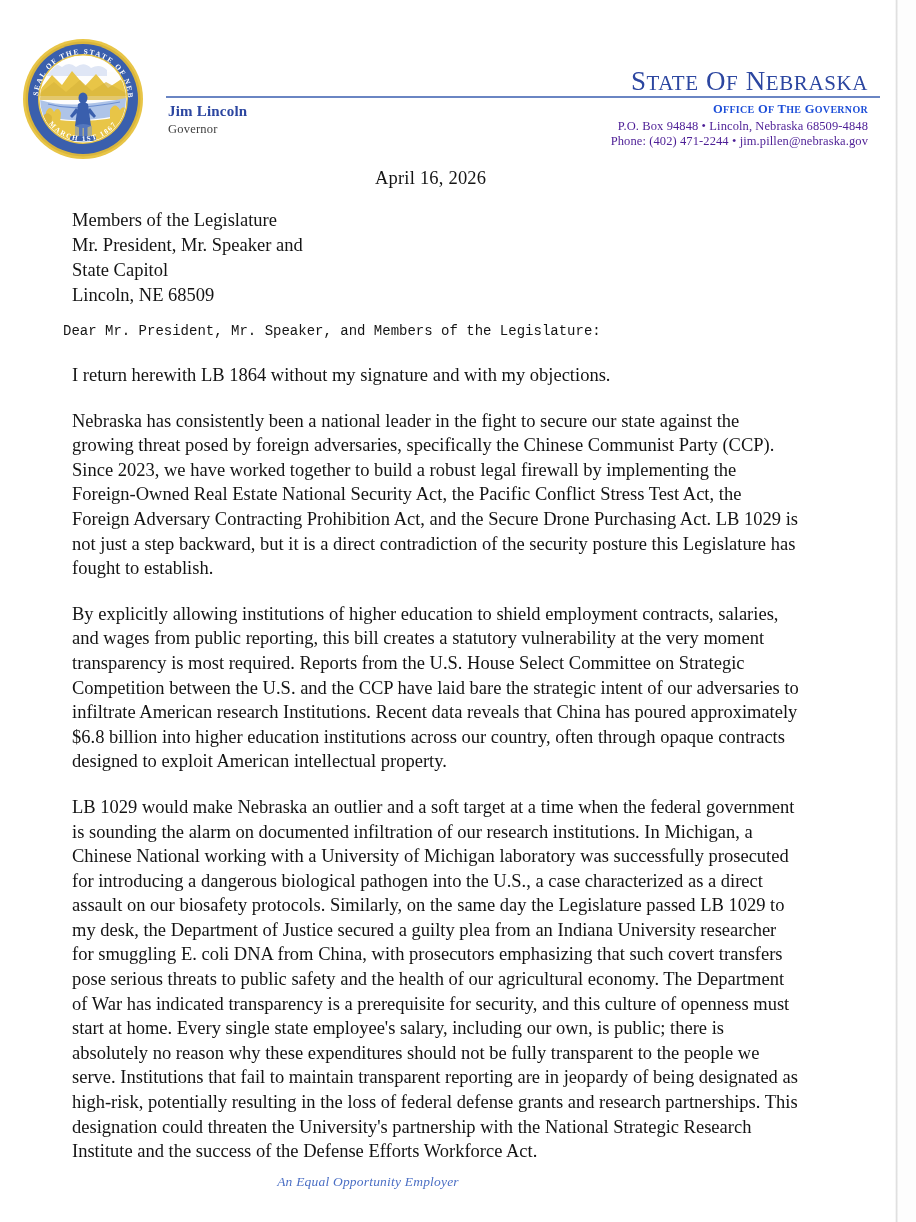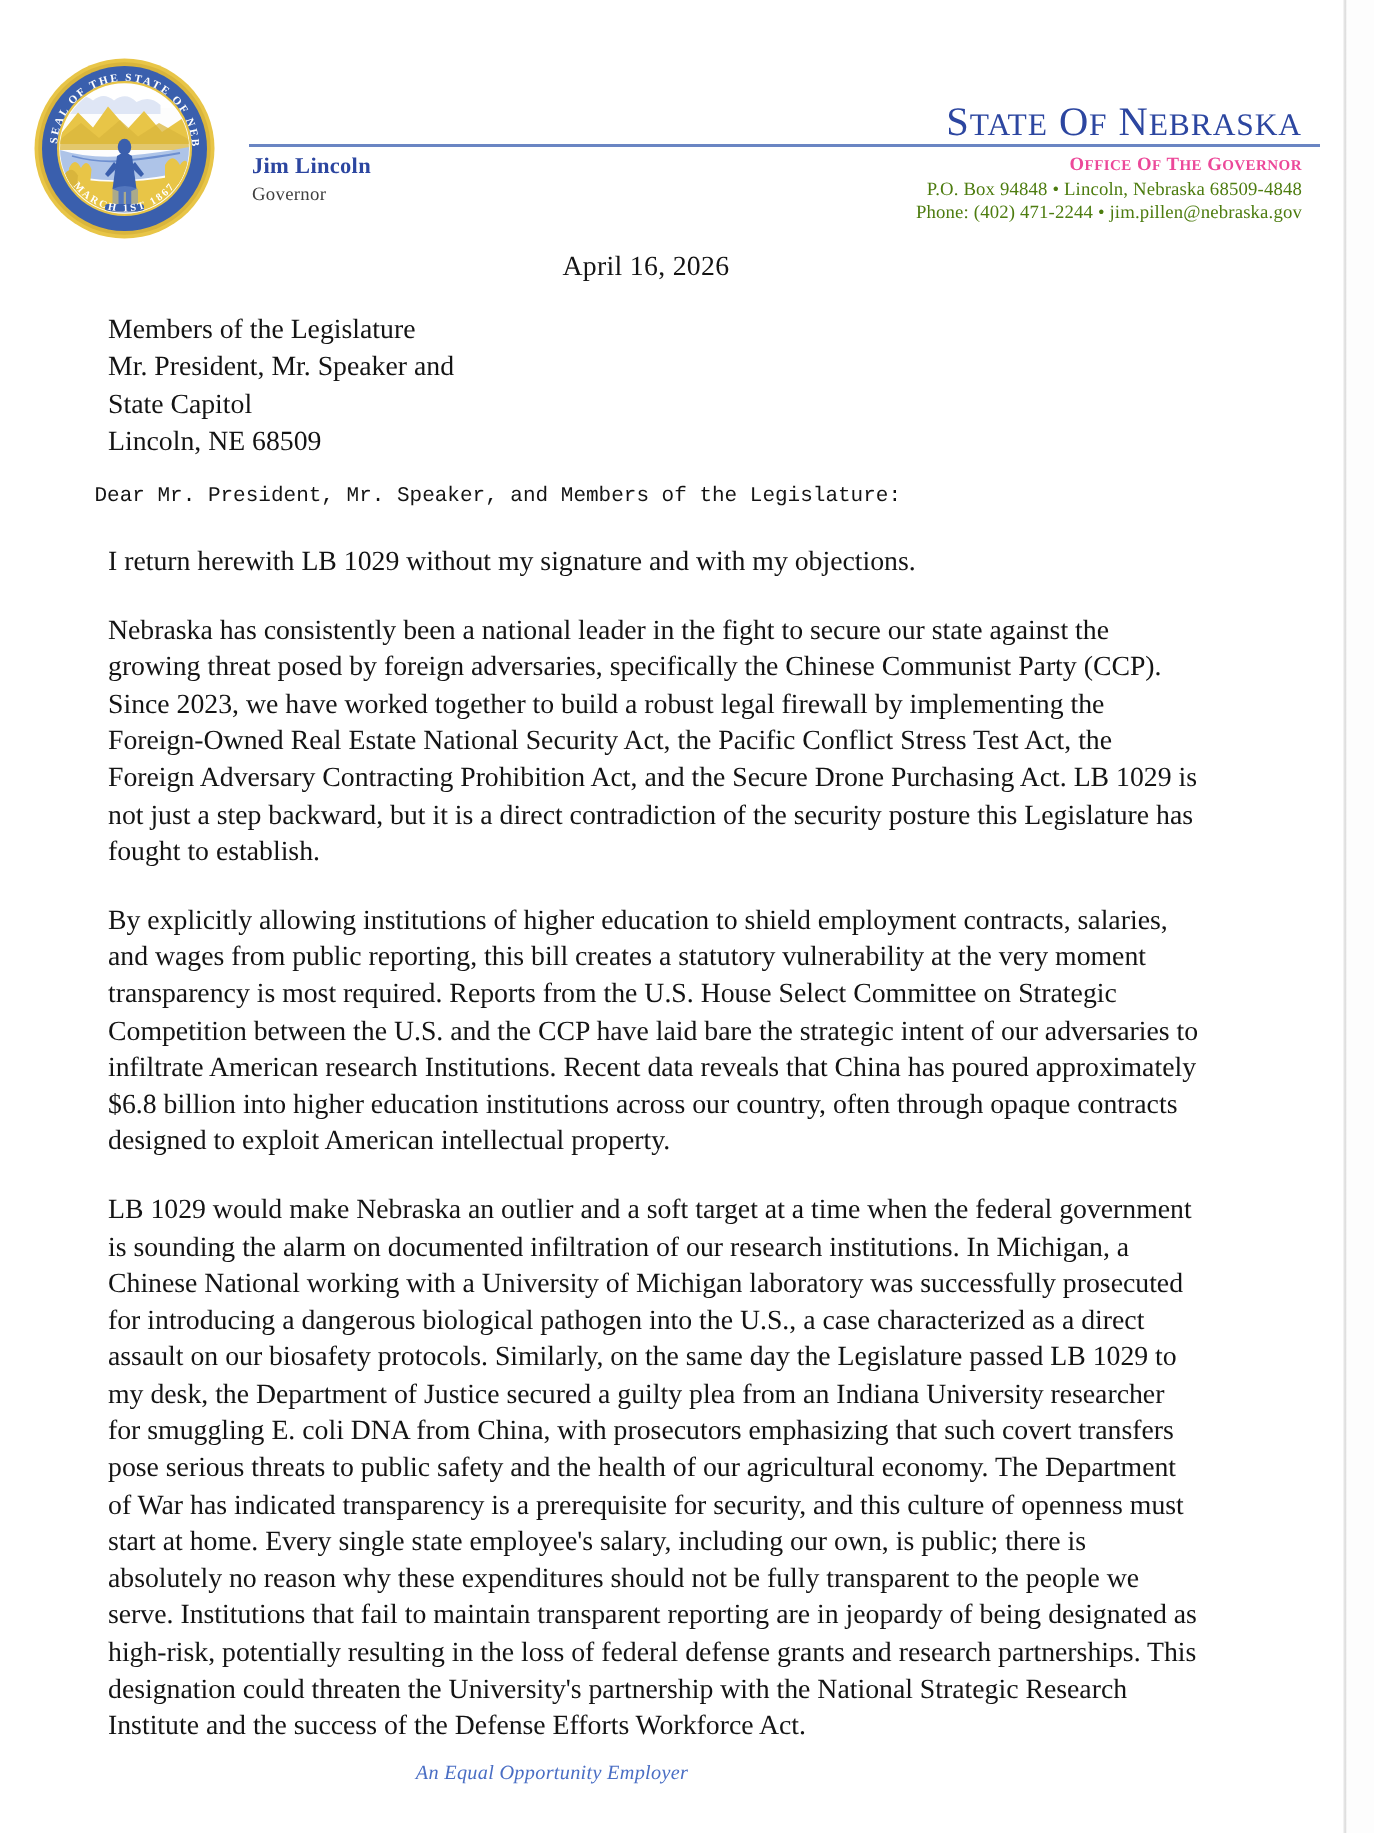--- a/index.html
+++ b/index.html
@@ -90,31 +90,31 @@
   }
   .state-title .cap { font-size: 27px; }
   .state-title .sc { font-size: 21px; }
   .office-line {
     position: absolute;
     right: 48px;
     top: 102px;
     font-family: "Liberation Serif", serif;
     font-size: 12.5px;
     font-weight: bold;
-    color: #ec4899;
+    color: #1d4ed8;
     letter-spacing: .3px;
     white-space: nowrap;
   }
   .office-line .sc { font-size: 10px; }
   .addr-line {
     position: absolute;
     right: 48px;
     font-family: "Liberation Serif", serif;
     font-size: 12.5px;
-    color: #4d7c0f;
+    color: #4c1d95;
     white-space: nowrap;
     letter-spacing: .1px;
   }
   .addr-line.l1 { top: 119px; }
   .addr-line.l2 { top: 134px; }
 
   
   .date {
     position: absolute;
     left: 375px;
@@ -257,19 +257,19 @@
 <div class="addressee">
   <div>Members of the Legislature</div>
   <div>Mr. President, Mr. Speaker and</div>
   <div>State Capitol</div>
   <div>Lincoln, NE 68509</div>
 </div>
 
 <div class="salutation">Dear Mr. President, Mr. Speaker, and Members of the Legislature:</div>
 
 <div class="body-text">
-  <p>I return herewith LB 1029 without my signature and with my objections.</p>
+  <p>I return herewith LB 1864 without my signature and with my objections.</p>
   <p>Nebraska has consistently been a national leader in the fight to secure our state against the growing threat posed by foreign adversaries, specifically the Chinese Communist Party (CCP). Since 2023, we have worked together to build a robust legal firewall by implementing the Foreign-Owned Real Estate National Security Act, the Pacific Conflict Stress Test Act, the Foreign Adversary Contracting Prohibition Act, and the Secure Drone Purchasing Act. LB 1029 is not just a step backward, but it is a direct contradiction of the security posture this Legislature has fought to establish.</p>
   <p>By explicitly allowing institutions of higher education to shield employment contracts, salaries, and wages from public reporting, this bill creates a statutory vulnerability at the very moment transparency is most required. Reports from the U.S. House Select Committee on Strategic Competition between the U.S. and the CCP have laid bare the strategic intent of our adversaries to infiltrate American research Institutions. Recent data reveals that China has poured approximately $6.8 billion into higher education institutions across our country, often through opaque contracts designed to exploit American intellectual property.</p>
   <p>LB 1029 would make Nebraska an outlier and a soft target at a time when the federal government is sounding the alarm on documented infiltration of our research institutions. In Michigan, a Chinese National working with a University of Michigan laboratory was successfully prosecuted for introducing a dangerous biological pathogen into the U.S., a case characterized as a direct assault on our biosafety protocols. Similarly, on the same day the Legislature passed LB 1029 to my desk, the Department of Justice secured a guilty plea from an Indiana University researcher for smuggling E. coli DNA from China, with prosecutors emphasizing that such covert transfers pose serious threats to public safety and the health of our agricultural economy. The Department of War has indicated transparency is a prerequisite for security, and this culture of openness must start at home. Every single state employee's salary, including our own, is public; there is absolutely no reason why these expenditures should not be fully transparent to the people we serve. Institutions that fail to maintain transparent reporting are in jeopardy of being designated as high-risk, potentially resulting in the loss of federal defense grants and research partnerships. This designation could threaten the University's partnership with the National Strategic Research Institute and the success of the Defense Efforts Workforce Act.</p>
 </div>
 
 <div class="footer">An Equal Opportunity Employer</div>
 
 </body></html>

